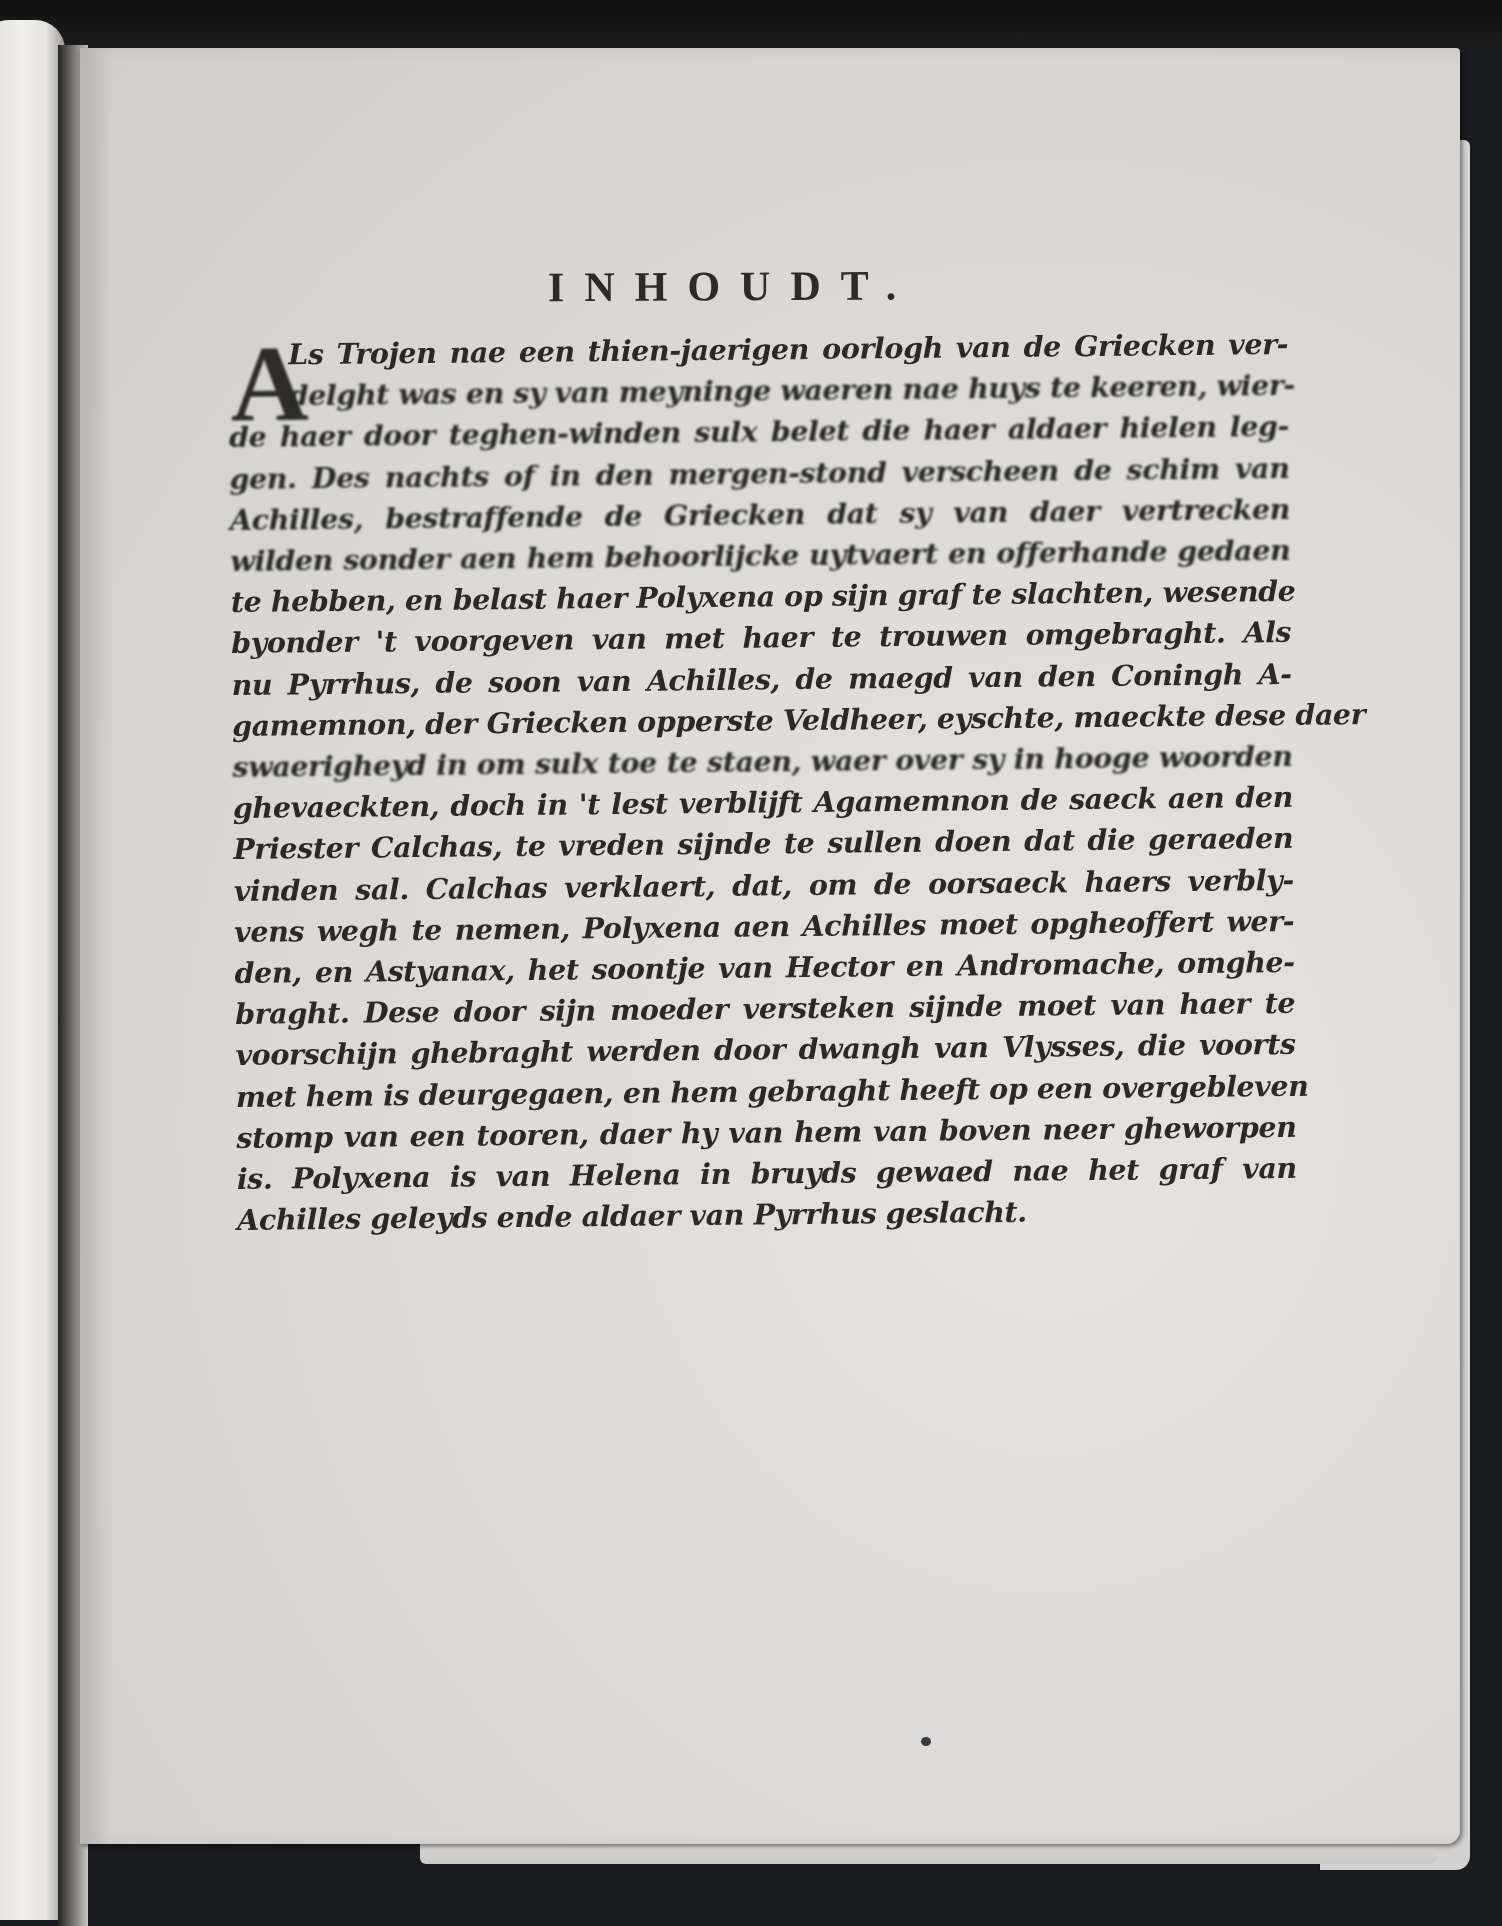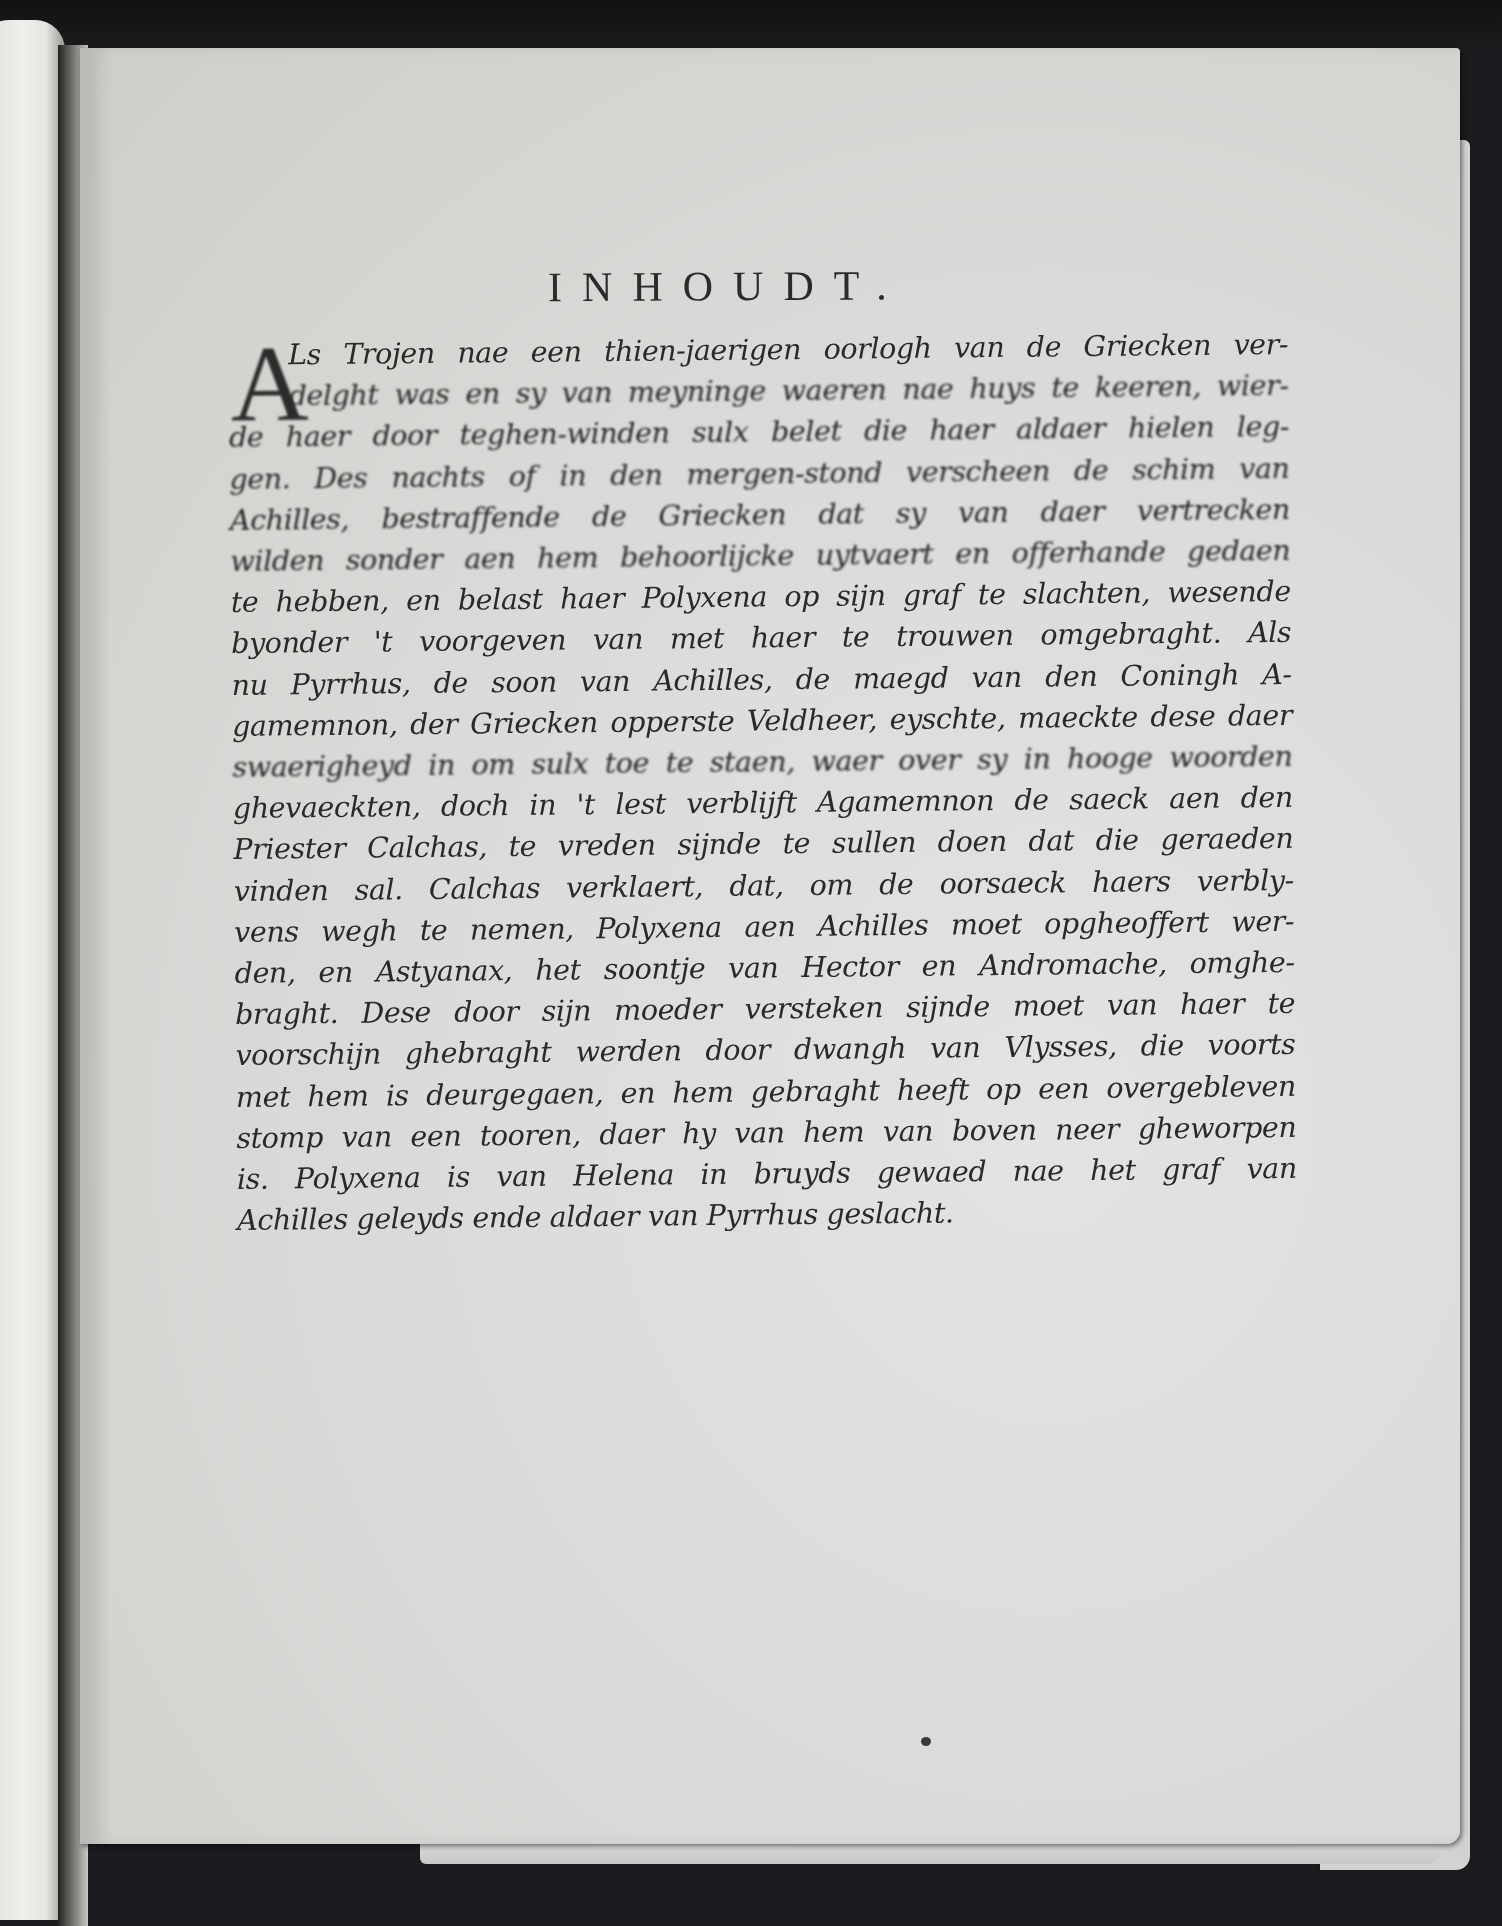--- a/index.html
+++ b/index.html
@@ -1,21 +1,21 @@
 <!DOCTYPE html>
 <html><head>
   <meta charset="utf-8">
   <style>
     html, body { margin: 0; padding: 0; }
     body {
       width: 1502px; height: 1926px; overflow: hidden; position: relative;
       background: #1b1c20;
       font-family: "Liberation Serif", "DejaVu Serif", serif;
     }
-    .scene { position: absolute; inset: 0; }
+    .scene { position: absolute; inset: 0; font-weight: bold; }
     
     .left-page {
       position: absolute; left: -30px; top: 20px; width: 95px; height: 1900px;
       background: linear-gradient(90deg, #d8d6d2 0%, #f1efeb 55%, #e6e4e0 80%, #9a9894 100%);
       border-radius: 40px 30px 0 0;
     }
     .gutter {
       position: absolute; left: 58px; top: 45px; width: 30px; height: 1881px;
       background: linear-gradient(90deg, #222 0%, #6d6c69 45%, #c9c7c3 100%);
     }

